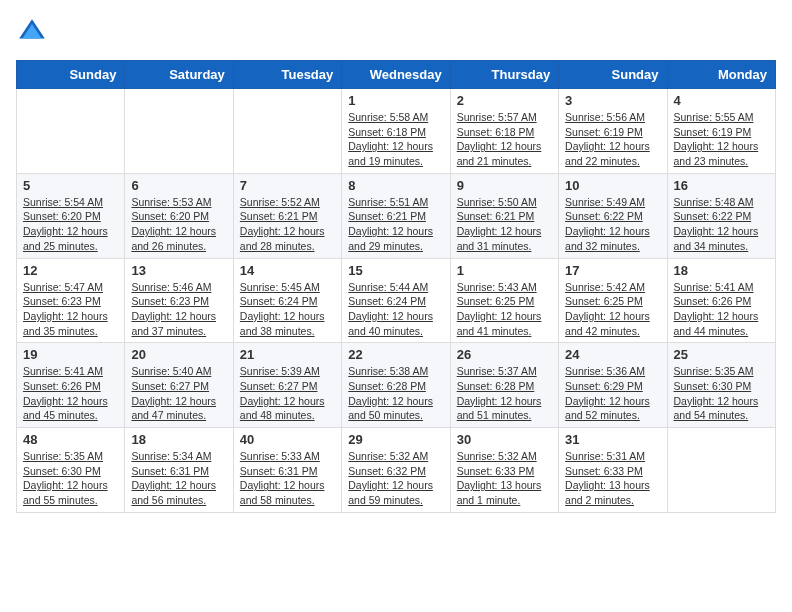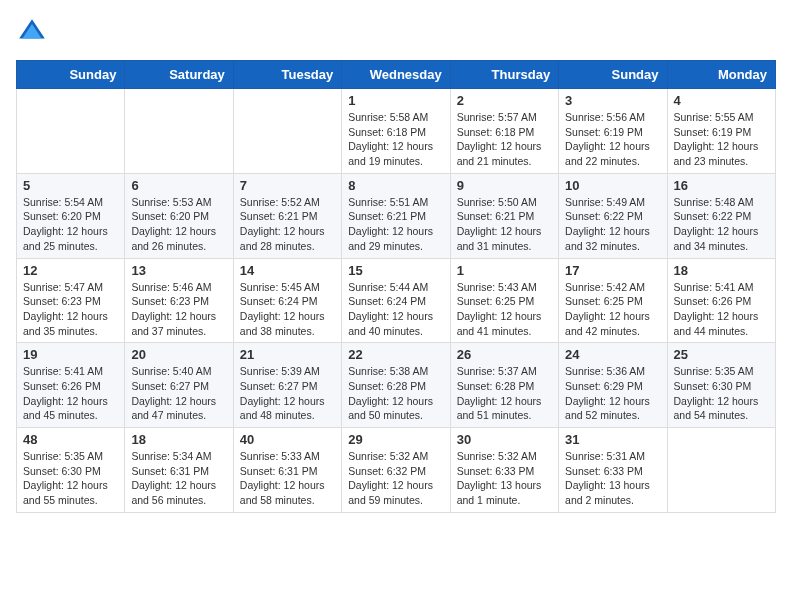--- a/index.html
+++ b/index.html
@@ -81,20 +81,21 @@
       font-size: 13px;
       font-weight: bold;
       color: #333;
       display: block;
       margin-bottom: 2px;
     }
     .day-info {
       color: #333;
       font-size: 10.5px;
       line-height: 1.4;
+      text-decoration: underline;
     }
     .empty-cell {
       background: #f9f9f9;
     }
   </style>
 </head>
 <body>
 
 <div class="header">
   <div class="logo">

